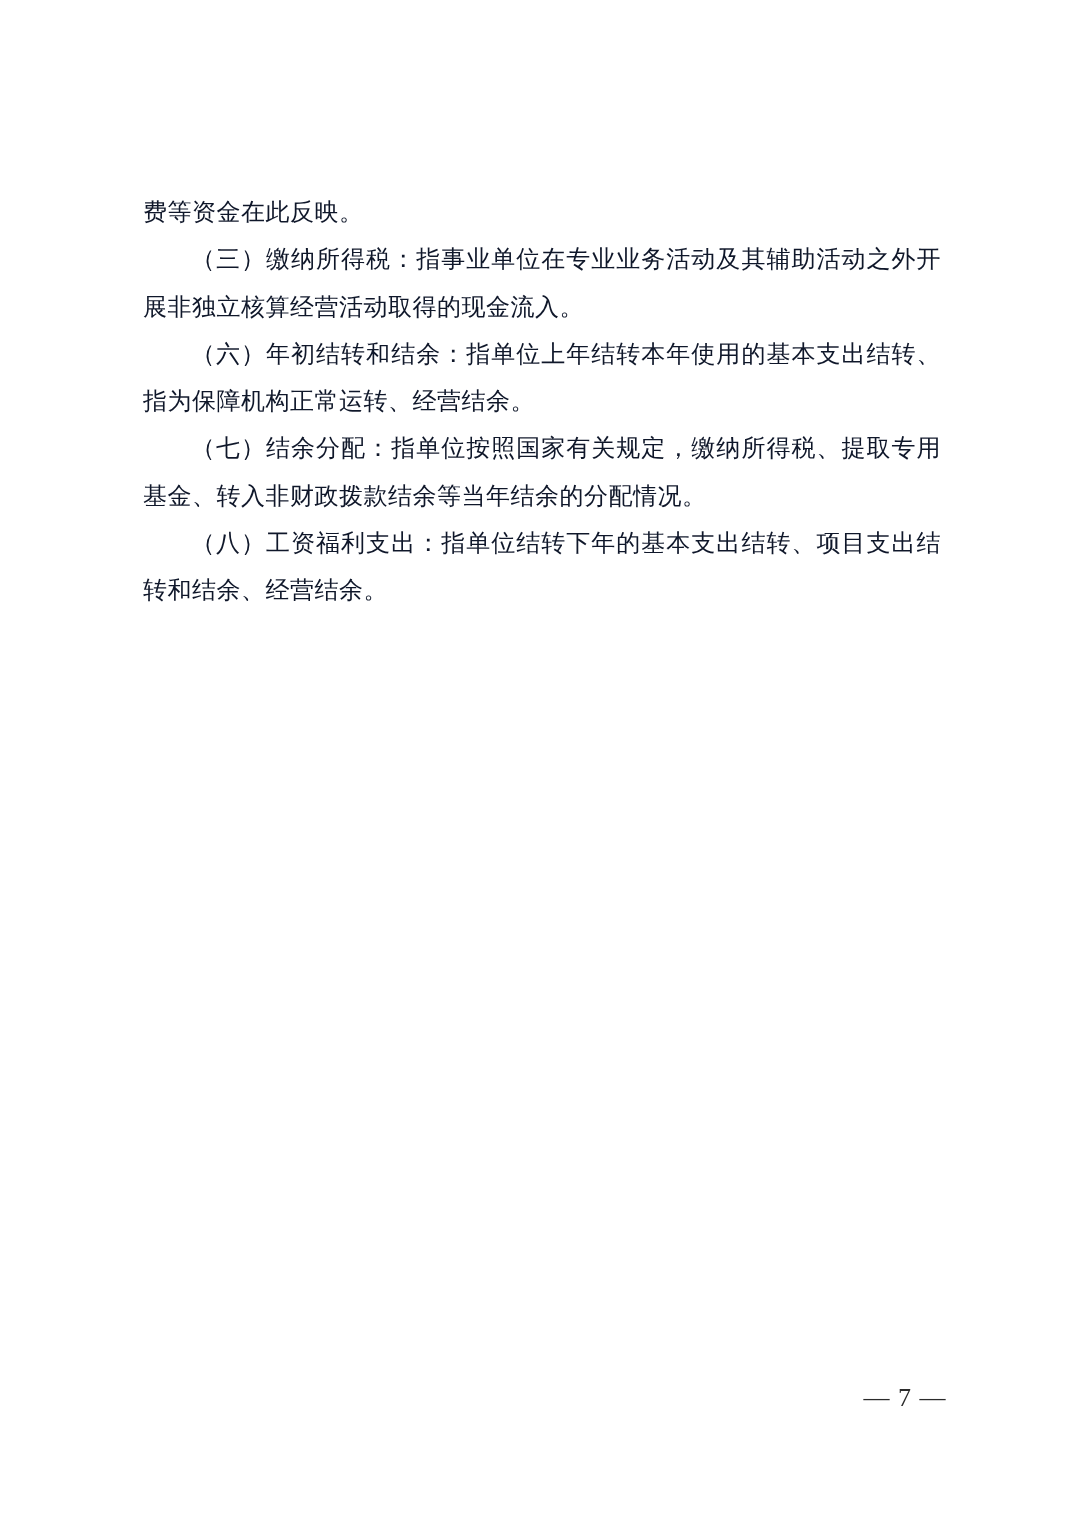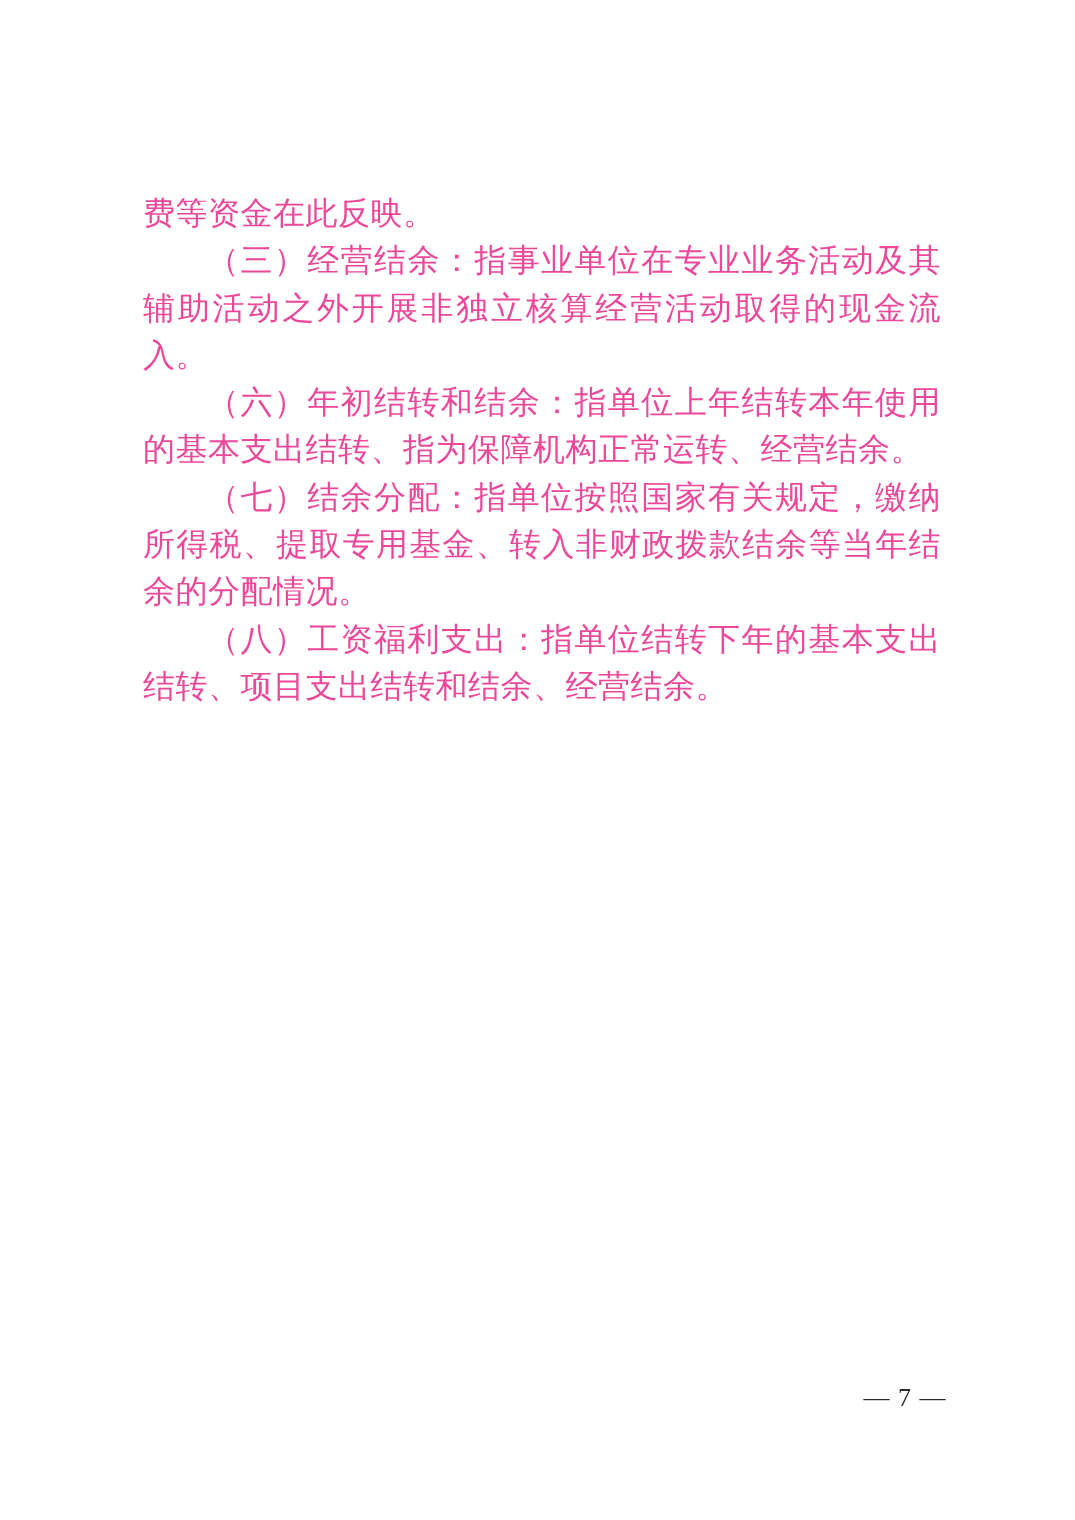--- a/index.html
+++ b/index.html
@@ -17,26 +17,27 @@
   .page {
     position: absolute;
     inset: 0;
     background: #ffffff;
   }
   .text-block {
     position: absolute;
     left: 143px;
     top: 190px;
     width: 798px;
-    font-size: 32px;
+    font-size: 24px;
     line-height: 47.3px;
-    color: #ec4899;
+    color: #0f172a;
     text-align: justify;
     text-justify: inter-character;
     letter-spacing: 0.5px;
+    font-family: Liberation Mono, monospace;
   }
   .text-block p {
     margin: 0;
     padding: 0;
     text-indent: 2em;
   }
   .text-block p.continuation {
     text-indent: 0;
   }
   .page-number {
@@ -52,21 +53,21 @@
     letter-spacing: 1px;
   }
 </style>
 </head>
 <body>
 
 <div class="page">
 
   <div class="text-block">
     <p class="continuation">费等资金在此反映。</p>
-    <p>（三）经营结余：指事业单位在专业业务活动及其辅助活动之外开展非独立核算经营活动取得的现金流入。</p>
+    <p>（三）缴纳所得税：指事业单位在专业业务活动及其辅助活动之外开展非独立核算经营活动取得的现金流入。</p>
     <p>（六）年初结转和结余：指单位上年结转本年使用的基本支出结转、指为保障机构正常运转、经营结余。</p>
     <p>（七）结余分配：指单位按照国家有关规定，缴纳所得税、提取专用基金、转入非财政拨款结余等当年结余的分配情况。</p>
     <p>（八）工资福利支出：指单位结转下年的基本支出结转、项目支出结转和结余、经营结余。</p>
   </div>
 
   <div class="page-number">— 7 —</div>
 
 </div>
 
 </body></html>

